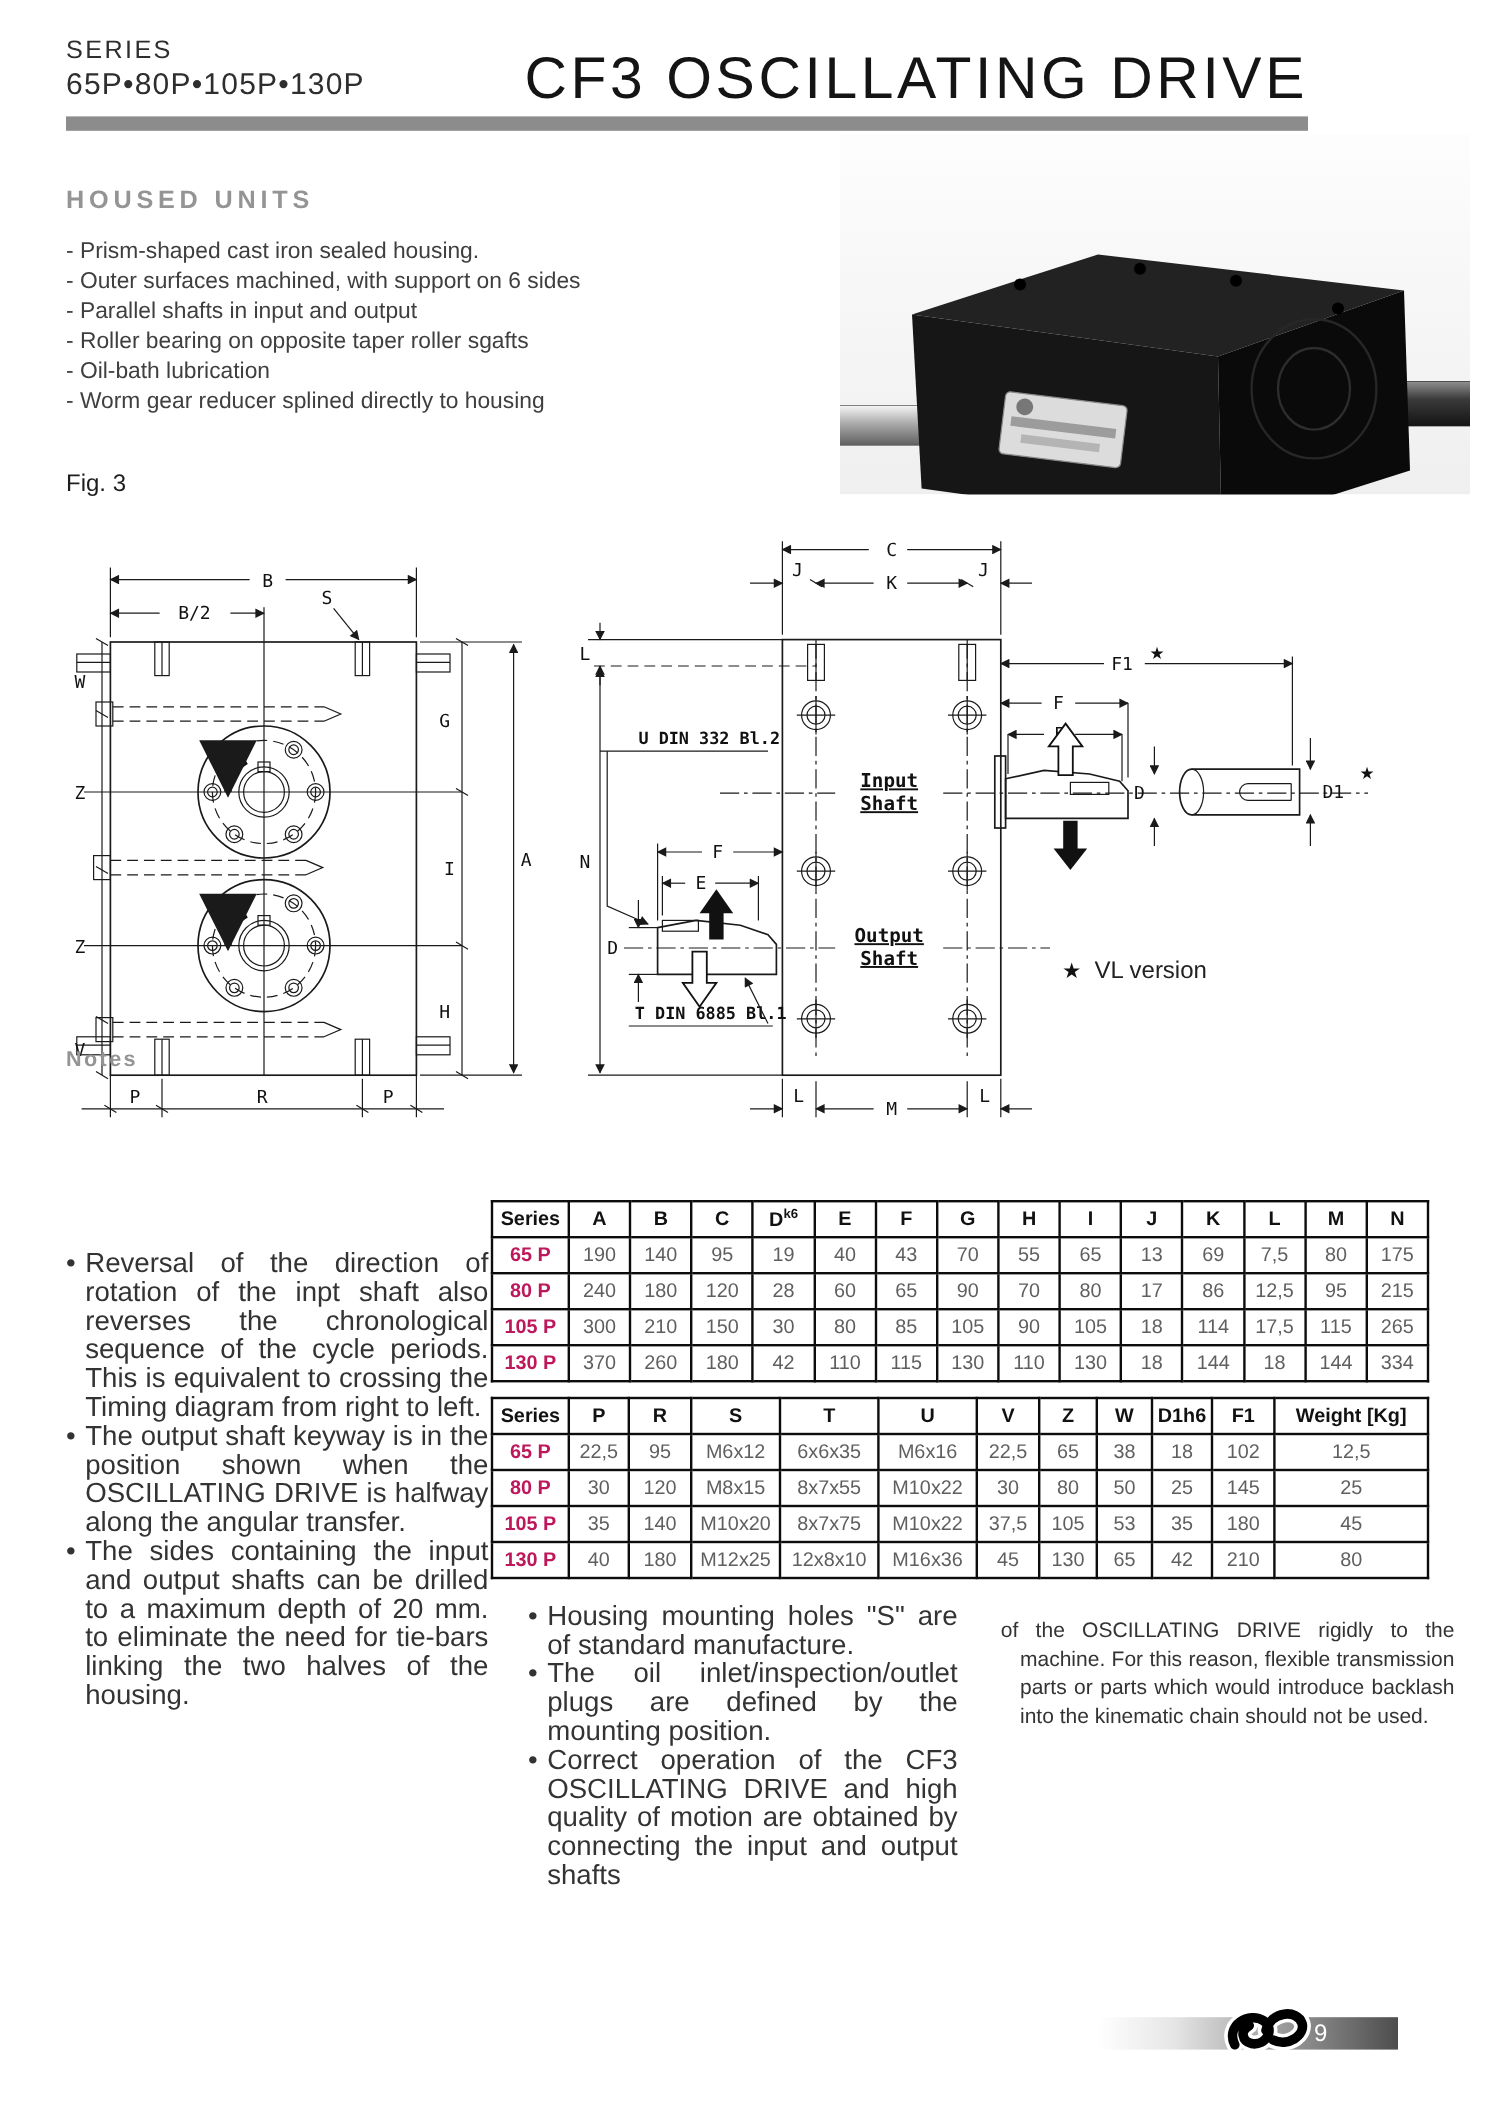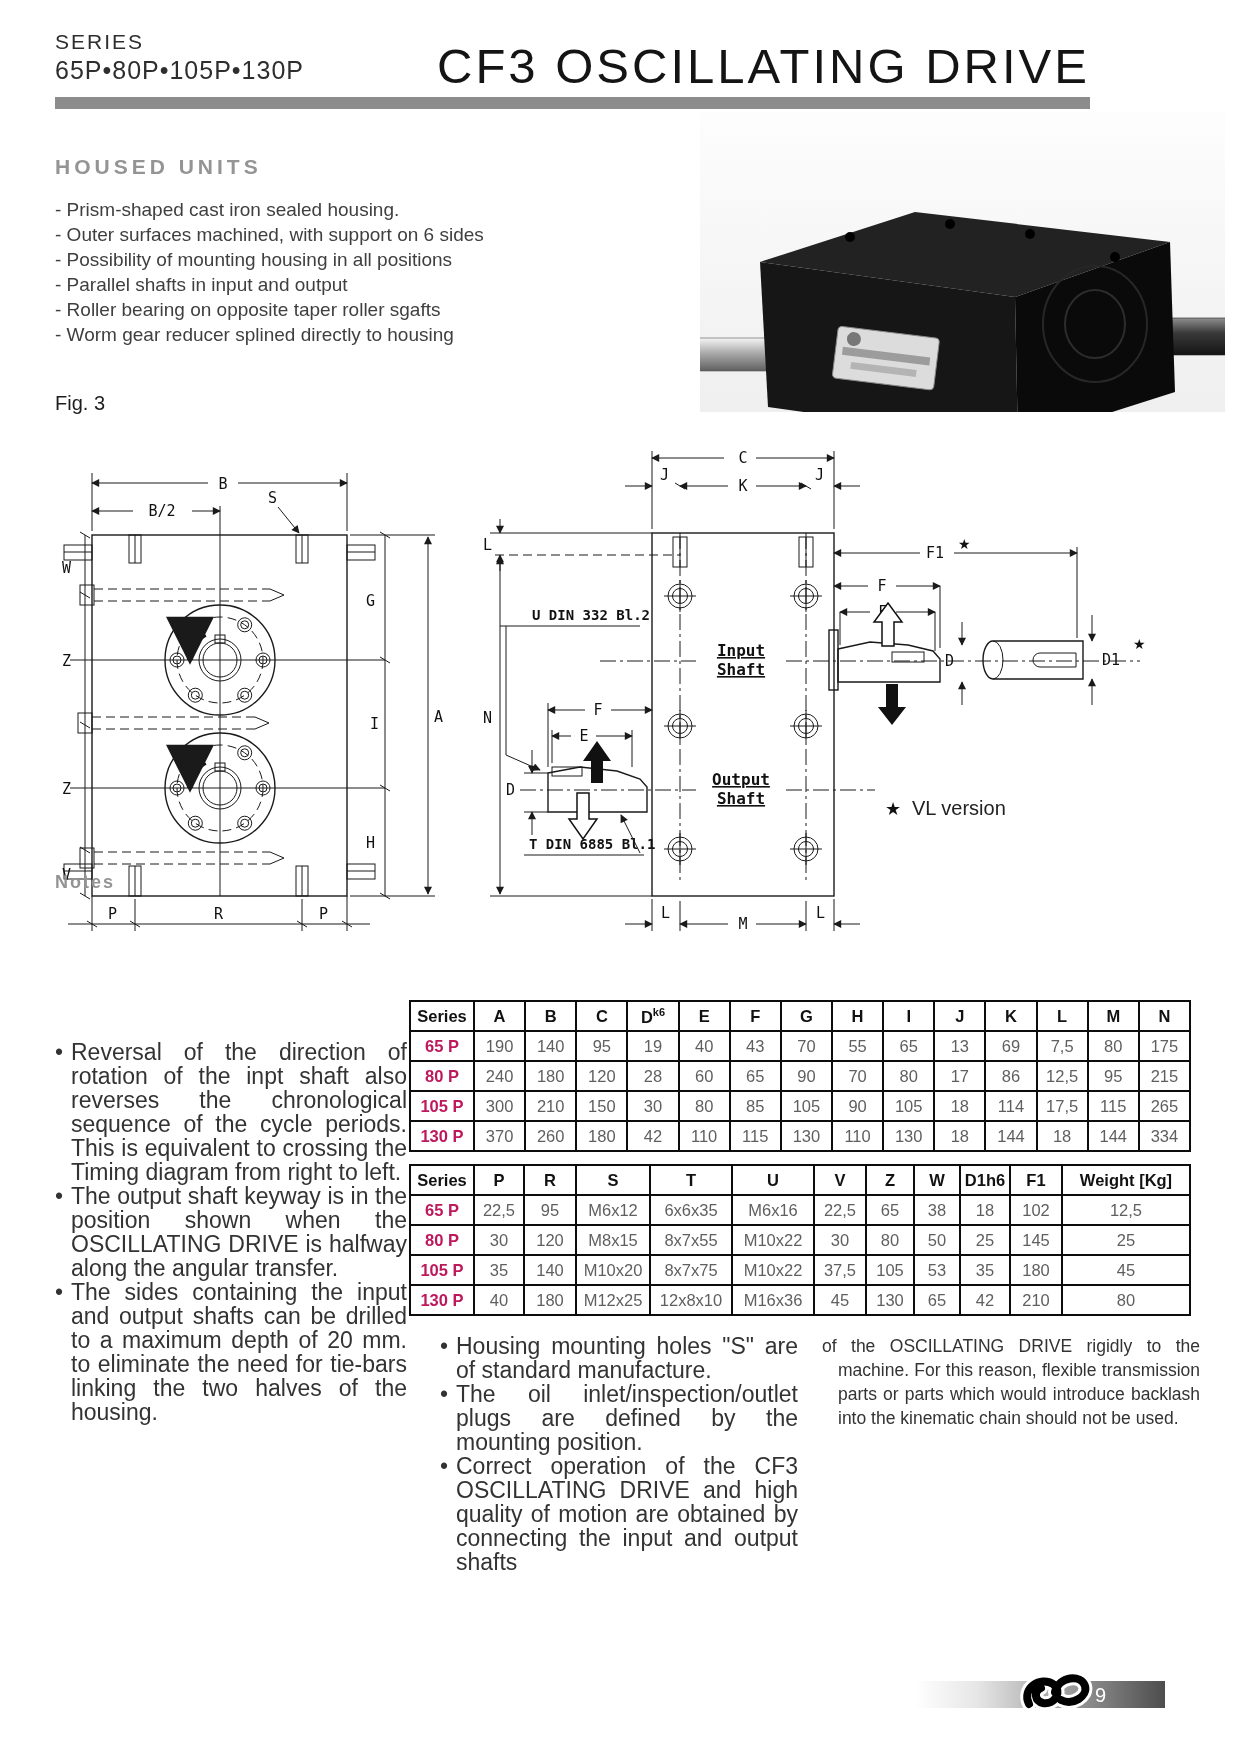--- a/index.html
+++ b/index.html
@@ -38,21 +38,21 @@
 
   
   .notes-heading{left:55px;top:872px;font-size:18px;letter-spacing:2px;}
   .bullet-list{list-style:none;margin:0;padding:0;}
   .bullet-list li{position:relative;padding-left:16px;font-size:23px;line-height:24px;
                   text-align:justify;color:#333;}
   .bullet-list li::before{content:"\2022";position:absolute;left:0;top:0;}
   .notes-left{left:55px;top:1040px;width:352px;}
   .bottom-mid{left:440px;top:1334px;width:358px;}
   .bottom-right{left:822px;top:1334px;width:362px;font-size:17.5px;line-height:24px;
-                text-align:justify;color:#333;padding-left:16px;text-indent:-16px;margin:0;}
+                text-align:justify;color:#333;padding-left:16px;text-indent:-16px;margin:12px;}
 
   
   .dim-table{border-collapse:collapse;table-layout:fixed;background:#fff;}
   .dim-table th,.dim-table td{border:2.4px solid #0c0c0c;text-align:center;padding:0;
        height:28px;font-size:16.5px;white-space:nowrap;overflow:hidden;}
   .dim-table thead th{font-weight:bold;color:#111;}
   .dim-table thead th sup{font-size:11px;}
   .dim-table tbody th{font-weight:bold;color:#be185d;}
   .dim-table tbody td{color:#5f5f5f;}
   .table1{left:409px;top:1000px;width:782px;}
@@ -69,23 +69,23 @@
 
 <div class="abs series-label">SERIES</div>
 <div class="abs series-models">65P•80P•105P•130P</div>
 <div class="abs page-title">CF3 OSCILLATING DRIVE</div>
 <div class="abs header-rule"></div>
 
 <div class="abs section-heading housed-heading">HOUSED UNITS</div>
 <ul class="abs features">
     <li>- Prism-shaped cast iron sealed housing.</li>
     <li>- Outer surfaces machined, with support on 6 sides</li>
-    <li>- Possibility of mounting housing in all positions</li>
     <li>- Parallel shafts in input and output</li>
     <li>- Roller bearing on opposite taper roller sgafts</li>
+    <li>- Oil-bath lubrication</li>
     <li>- Worm gear reducer splined directly to housing</li>
   </ul>
 
 <svg class="abs photo" width="525" height="300" viewBox="0 0 525 300" xmlns="http://www.w3.org/2000/svg">
   <defs>
     <linearGradient id="pbg" x1="0" y1="0" x2="0" y2="1">
       <stop offset="0" stop-color="#fdfdfd"></stop>
         <stop offset="1" stop-color="#efefef"></stop>
     </linearGradient>
     <linearGradient id="shl" x1="0" y1="0" x2="0" y2="1">

